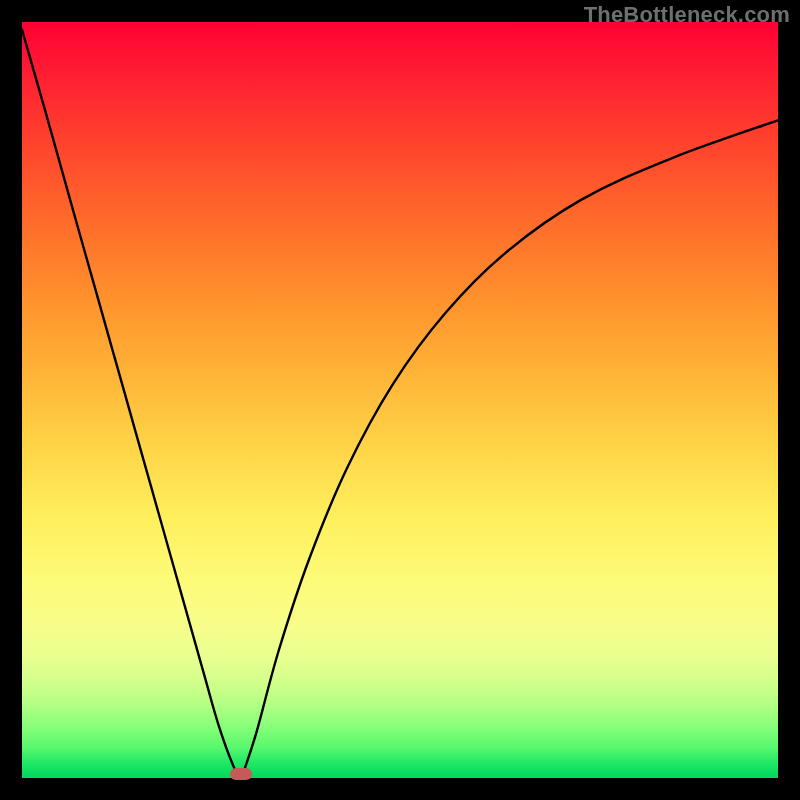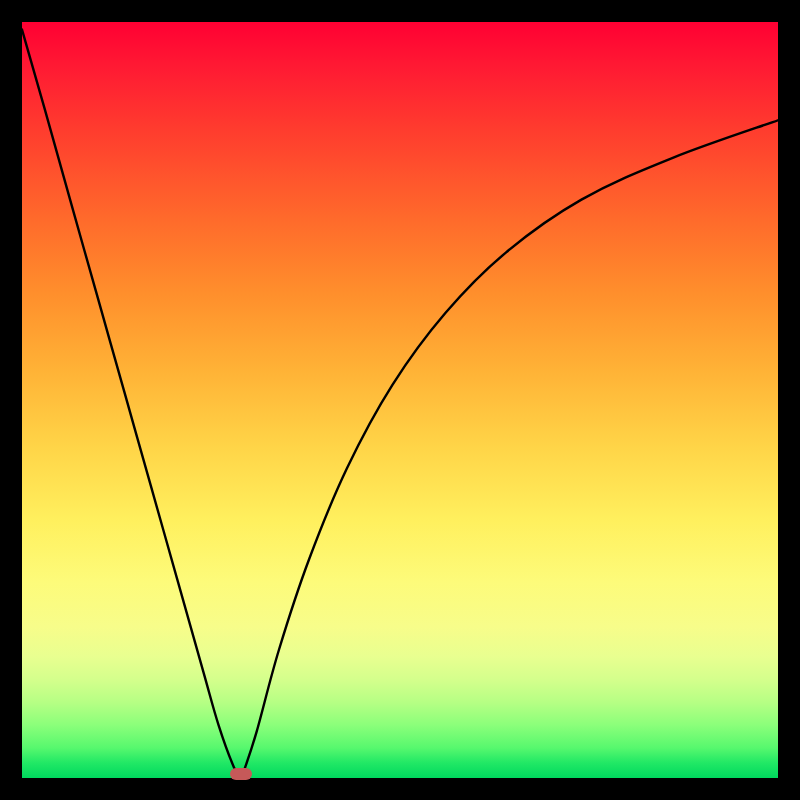--- a/index.html
+++ b/index.html
@@ -79,13 +79,14 @@
   <div class="plot">
 
     <svg class="curve" viewBox="0 0 756 756" preserveAspectRatio="none">
       <path id="curve-left" fill="none" stroke="#000" stroke-width="2.4" stroke-linecap="round" stroke-linejoin="round" d="M 0.00 7.56 C 4.08 21.85, 13.83 55.64, 22.68 86.94 C 31.53 118.24, 39.61 147.56, 49.14 181.44 C 58.67 215.32, 66.07 241.44, 75.60 275.18 C 85.13 308.93, 92.53 335.18, 102.06 368.93 C 111.59 402.68, 118.99 428.92, 128.52 462.67 C 138.05 496.42, 145.45 522.67, 154.98 556.42 C 164.51 590.16, 173.96 623.76, 181.44 650.16 C 188.92 676.56, 191.12 686.07, 196.56 703.08 C 202.00 720.09, 207.87 735.81, 211.68 744.66 C 215.49 753.51, 216.64 750.86, 217.73 752.22"></path>
       <path id="curve-right" fill="none" stroke="#000" stroke-width="2.4" stroke-linecap="round" stroke-linejoin="round" d="M 220.75 752.22 C 223.20 744.74, 227.83 733.09, 234.36 710.64 C 240.89 688.19, 247.51 658.78, 257.04 627.48 C 266.57 596.18, 275.03 569.42, 287.28 536.76 C 299.53 504.10, 310.11 477.34, 325.08 446.04 C 340.05 414.74, 352.75 390.78, 370.44 362.88 C 388.13 334.98, 402.95 314.87, 423.36 291.06 C 443.77 267.25, 459.35 250.99, 483.84 230.58 C 508.33 210.17, 529.50 194.67, 559.44 177.66 C 589.38 160.65, 614.78 150.37, 650.16 136.08 C 685.54 121.79, 736.95 105.08, 756.00 98.28"></path>
     </svg>
 
     <div class="dot" id="min-dot" style="left: 219.24px; top: 752.22px; background: rgb(198, 89, 89);"></div>
   </div>
 
+  <div class="watermark">TheBottleneck.com</div>
 </div>
 
 </body></html>

